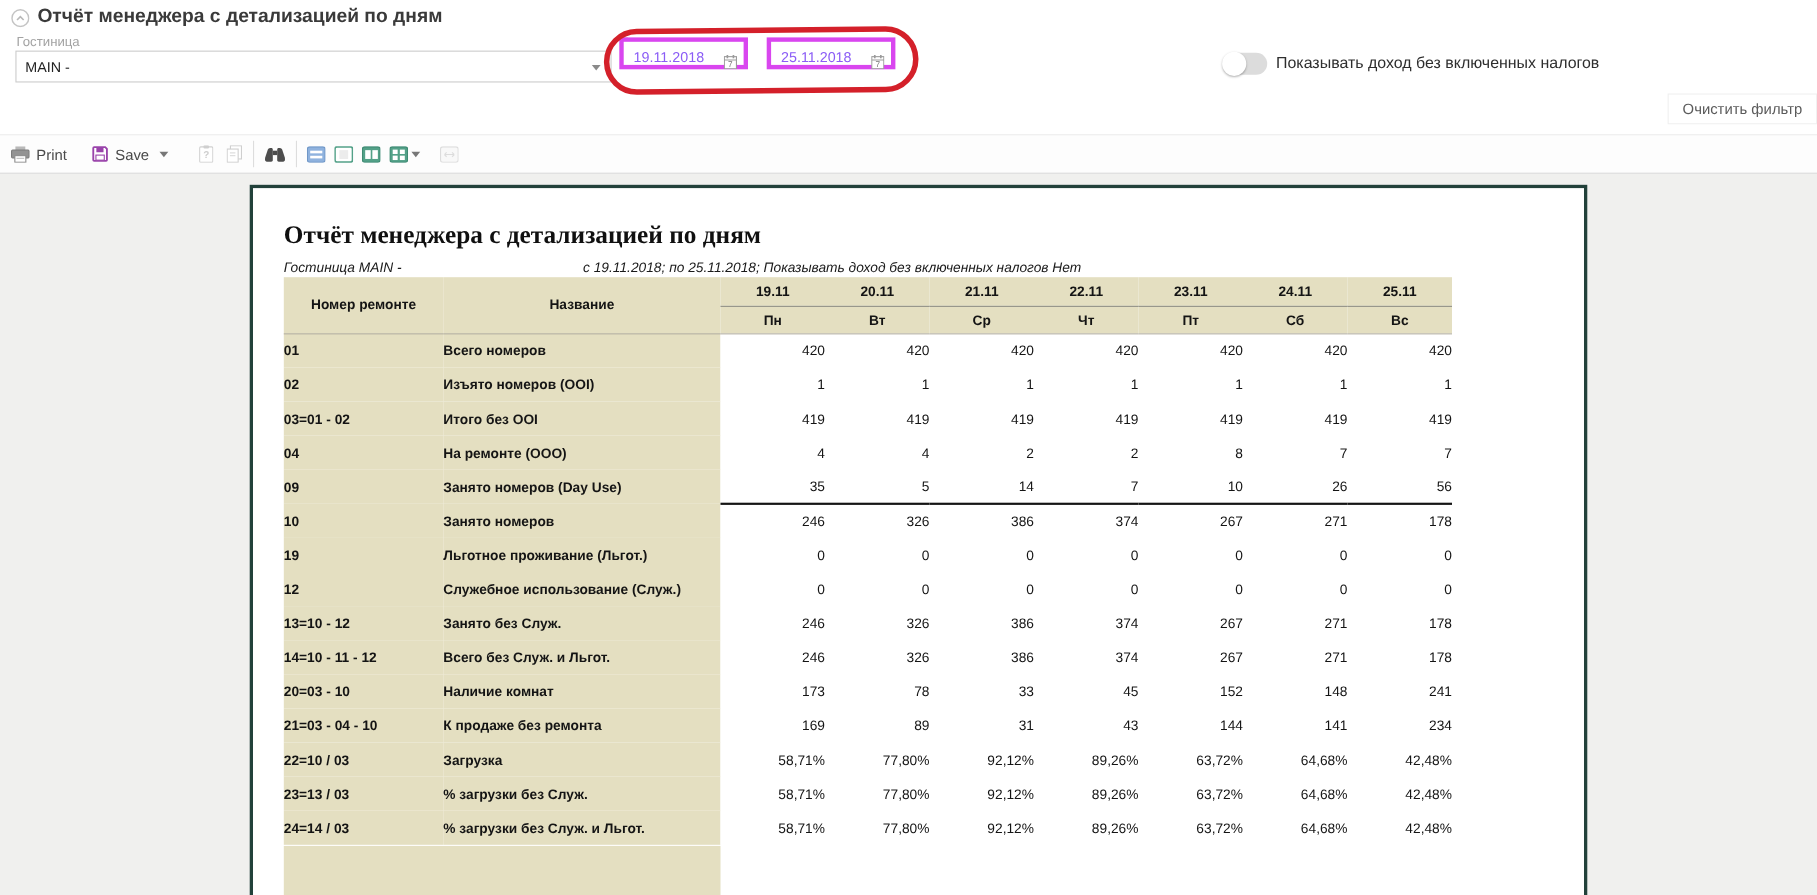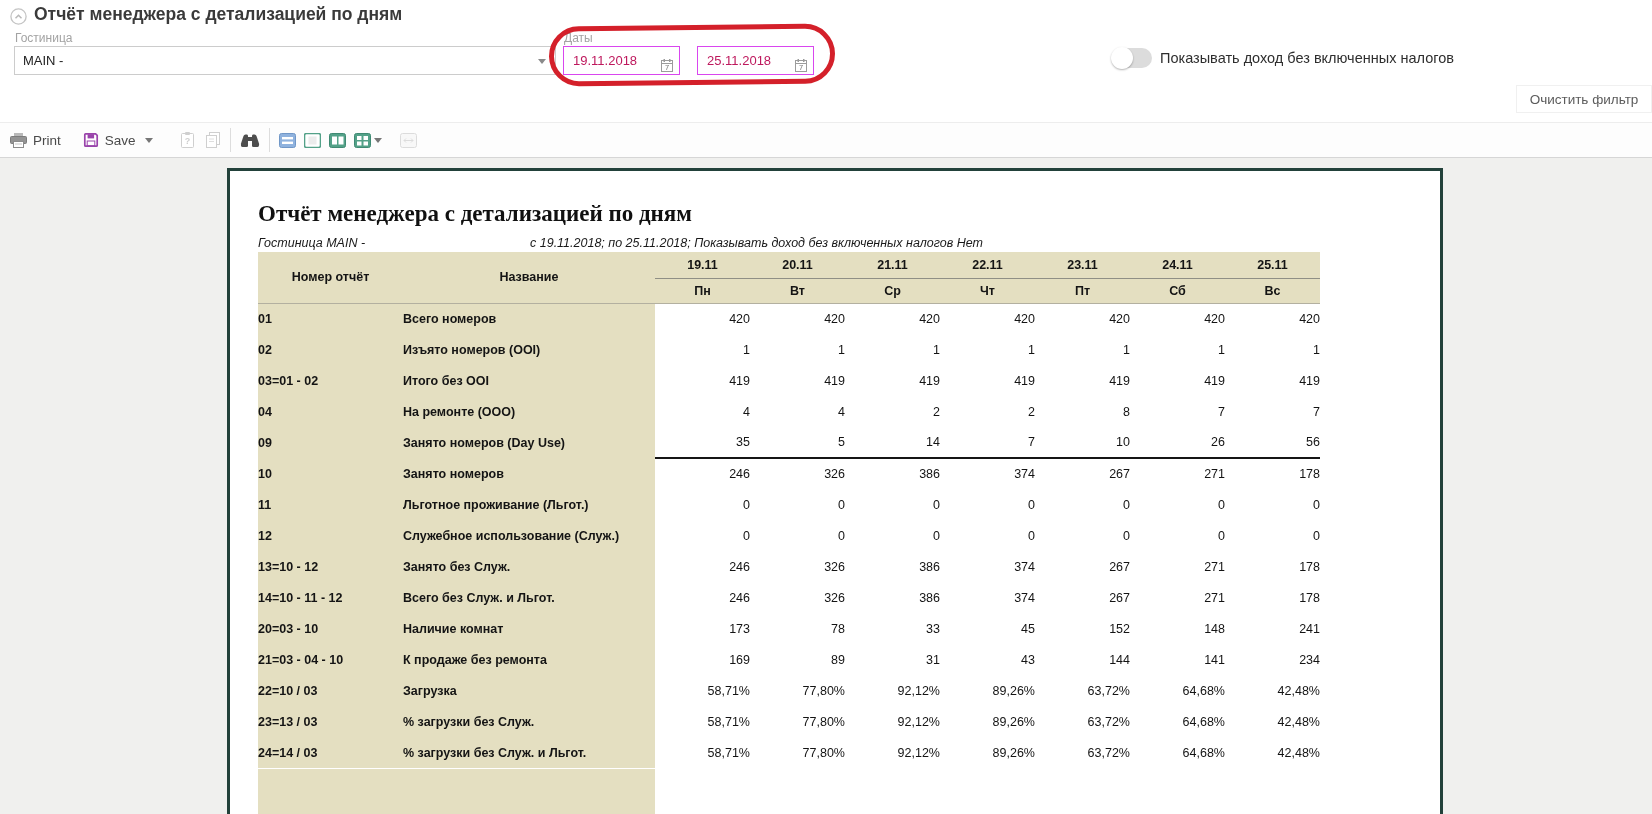--- a/index.html
+++ b/index.html
@@ -17,22 +17,22 @@
   .lbl-hotel { left:15px; top:31px; }
   .lbl-dates { left:564px; top:31px; }
   .select-box {
     position:absolute; left:14px; top:46px; width:542px; height:29px;
     border:1px solid #ccc; background:#fff; font-size:13px; color:#222;
     line-height:27px; padding-left:8px; cursor:pointer;
   }
   .select-caret { position:absolute; right:9px; top:12px; width:0; height:0;
     border-left:4px solid transparent; border-right:4px solid transparent; border-top:5px solid #8a8a8a; }
   .date-input {
-    position:absolute; top:46px; width:117px; height:29px; border:1px solid #d946ef;
-    background:#fff; font-size:13px; color:#be185d; line-height:27px; padding-left:9px; cursor:text;
+    position:absolute; top:34px; width:117px; height:29px; border:4px solid #d946ef;
+    background:#fff; font-size:13px; color:#8b5cf6; line-height:27px; padding-left:9px; cursor:text;
   }
   .date-from { left:563px; }
   .date-to   { left:697px; }
   .cal-icon { position:absolute; right:6px; top:7px; }
   .red-annotation {
     position:absolute; left:549px; top:25px; width:286px; height:60px;
     border:5px solid var(--red,#d4202a); border-radius:32px; transform:rotate(-0.6deg);
     pointer-events:none;
   }
   .toggle { position:absolute; left:1112px; top:48px; width:40px; height:20px;
@@ -247,21 +247,21 @@
     </div>
 
     <table class="report">
       <colgroup>
         <col style="width:145px">
           <col style="width:252px">
         <col span="7" style="width:95px">
       </colgroup>
       <thead>
         <tr id="dates-row">
-          <th class="h-lbl" rowspan="2">Номер отчёт</th>
+          <th class="h-lbl" rowspan="2">Номер ремонте</th>
           <th class="h-lbl" rowspan="2">Название</th>
         <th class="h-date">19.11</th>
             <th class="h-date">20.11</th>
             <th class="h-date">21.11</th>
             <th class="h-date">22.11</th>
             <th class="h-date">23.11</th>
             <th class="h-date">24.11</th>
             <th class="h-date">25.11</th>
           </tr>
         <tr id="days-row">
@@ -335,21 +335,21 @@
             <td class="name">Занято номеров</td>
             <td class="val">246</td>
             <td class="val">326</td>
             <td class="val">386</td>
             <td class="val">374</td>
             <td class="val">267</td>
             <td class="val">271</td>
             <td class="val">178</td>
           </tr>
           <tr>
-            <td class="code">11</td>
+            <td class="code">19</td>
             <td class="name">Льготное проживание (Льгот.)</td>
             <td class="val">0</td>
             <td class="val">0</td>
             <td class="val">0</td>
             <td class="val">0</td>
             <td class="val">0</td>
             <td class="val">0</td>
             <td class="val">0</td>
           </tr>
           <tr>

